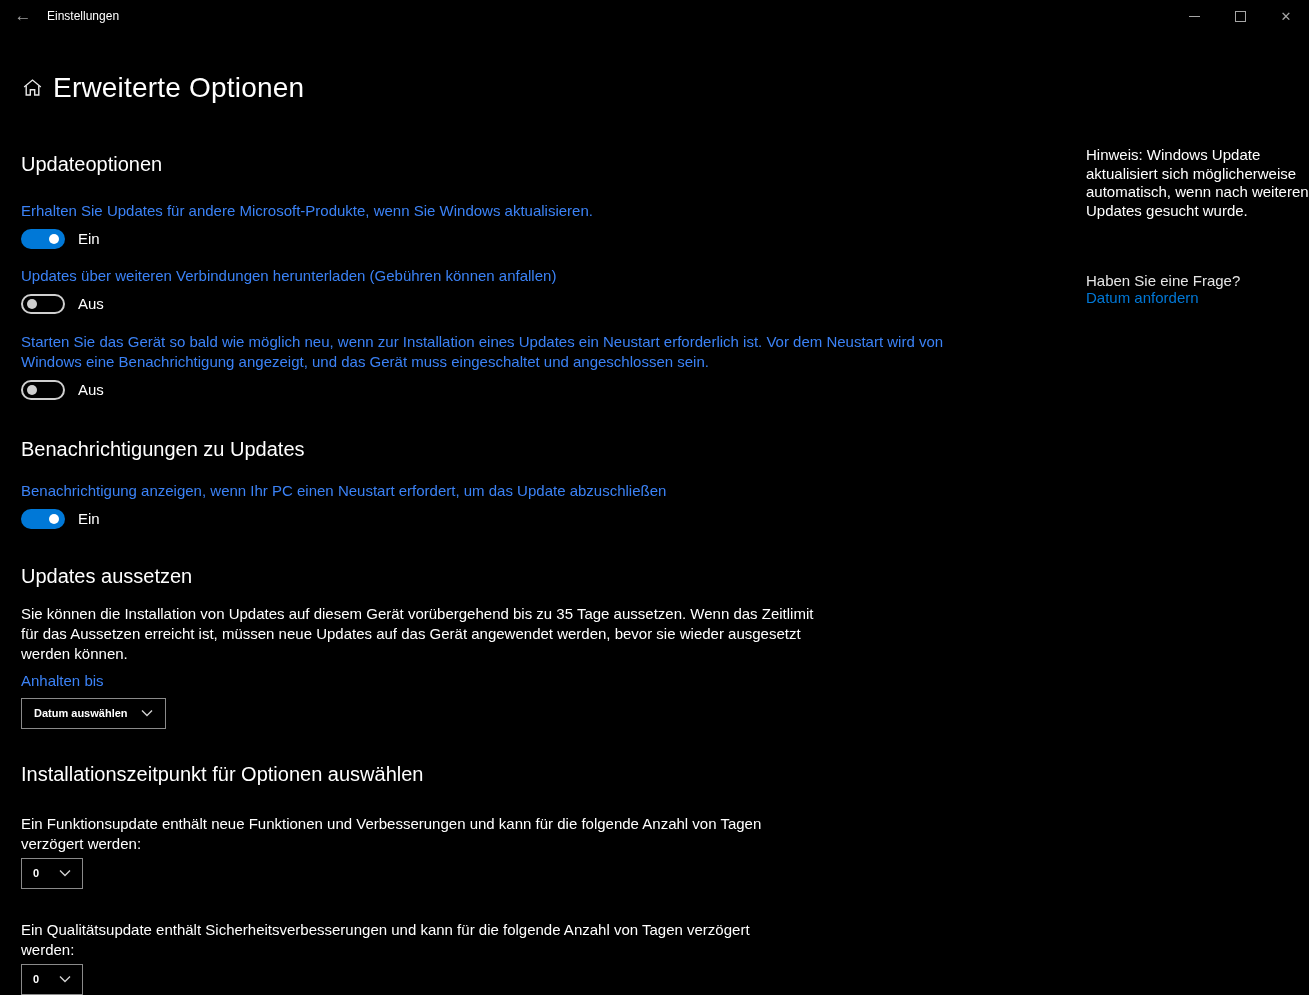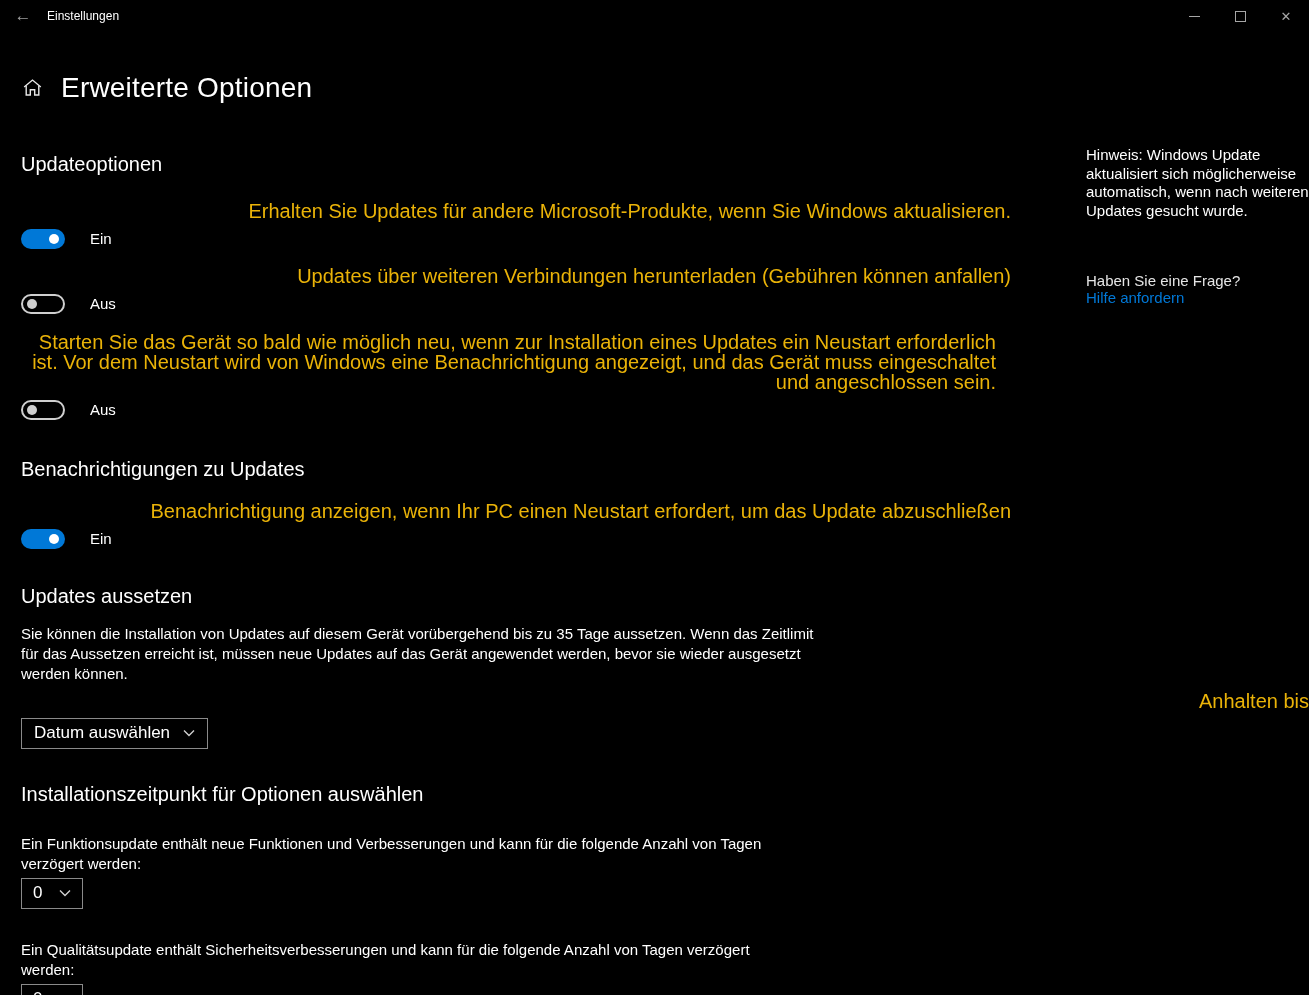--- a/index.html
+++ b/index.html
@@ -15,47 +15,47 @@
     color:#9e9e9e;font-size:17px;cursor:pointer;}
   .tb-title{font-size:12px;color:#ffffff;margin-left:1px;}
   .tb-spacer{flex:1;}
   .tb-btn{width:46px;height:32px;display:flex;align-items:center;justify-content:center;cursor:pointer;}
   .glyph-min{width:11px;border-top:1px solid #a6a6a6;display:block;}
   .glyph-max{width:9px;height:9px;border:1px solid #a6a6a6;display:block;}
   .glyph-close{color:#a6a6a6;font-size:13px;line-height:1;}
   
   .page-header{margin:21px 0 0 22px;display:flex;align-items:center;}
   .home-icon{width:21px;height:21px;flex:none;}
-  .page-title{font-size:28px;font-weight:300;color:#ffffff;margin-left:18px;letter-spacing:.2px;}
+  .page-title{font-size:28px;font-weight:300;color:#ffffff;margin-left:10px;letter-spacing:.2px;}
   
   .main{margin-left:21px;}
   .section-heading{font-size:20px;font-weight:400;line-height:26px;color:#ffffff;}
   .h-updateopt{margin-top:28px;}
   .h-notif{margin-top:36px;}
   .h-pause{margin-top:34px;}
   .h-install{margin-top:32px;}
-  .row-label{font-size:20px;line-height:20px;color:#eab308;text-align:right;}
+  .row-label{font-size:15px;line-height:20px;color:#3b82f6;}
   .lbl-t1{margin-top:24px;max-width:990px;}
   .lbl-t2{margin-top:17px;max-width:990px;}
   .lbl-t3{margin-top:18px;max-width:975px;}
   .lbl-t4{margin-top:19px;max-width:990px;}
-  .toggle-row{display:flex;align-items:center;margin-top:8px;height:20px;gap:12px;}
+  .toggle-row{display:flex;align-items:center;margin-top:8px;height:20px;}
   .toggle{width:44px;height:20px;border-radius:10px;box-sizing:border-box;position:relative;flex:none;cursor:pointer;}
   .toggle.on{background:#0078d7;}
   .toggle.on .knob{position:absolute;right:6px;top:5px;width:10px;height:10px;border-radius:50%;background:#ffffff;}
   .toggle.off{border:2px solid #cfcfcf;}
   .toggle.off .knob{position:absolute;left:4px;top:3px;width:10px;height:10px;border-radius:50%;background:#cfcfcf;}
   .toggle-state{font-size:15px;margin-left:13px;color:#ffffff;}
   .desc{font-size:15px;line-height:20px;color:#ffffff;}
   .desc-pause{margin-top:15px;max-width:800px;}
   .lbl-anhalten{margin-top:7px;}
   .desc-feature{margin-top:27px;max-width:782px;}
   .desc-quality{margin-top:31px;max-width:782px;}
   .dropdown{display:inline-flex;align-items:center;box-sizing:border-box;height:31px;
-    border:1px solid #8a8a8a;background:#000;color:#fff;font-size:17px;cursor:pointer;}
+    border:1px solid #8a8a8a;background:#000;color:#fff;font-size:11px;cursor:pointer;font-weight:bold;}
   .dd-date{margin-top:7px;padding:0 12px;gap:13px;}
   .dd-num{margin-top:4px;width:62px;padding:0 11px;justify-content:space-between;}
   .chev{display:block;flex:none;}
   
   .side-panel{position:absolute;left:1086px;top:146px;width:242px;}
   .side-hint{font-size:15px;line-height:18.5px;color:#ffffff;}
   .side-question{font-size:15px;margin-top:52px;color:#e5e5e5;}
   .side-link{font-size:15px;margin-top:8px;color:#0078d7;cursor:pointer;width:max-content;}
 </style>
 </head>
@@ -153,14 +153,14 @@
   </div>
 
   
   
 
 </div>
 
 <div class="side-panel">
   <div class="side-hint">Hinweis: Windows Update aktualisiert sich möglicherweise automatisch, wenn nach weiteren Updates gesucht wurde.</div>
   <div class="side-question">Haben Sie eine Frage?</div>
-  <a class="side-link">Hilfe anfordern</a>
+  <a class="side-link">Datum anfordern</a>
 </div>
 
 </body></html>

